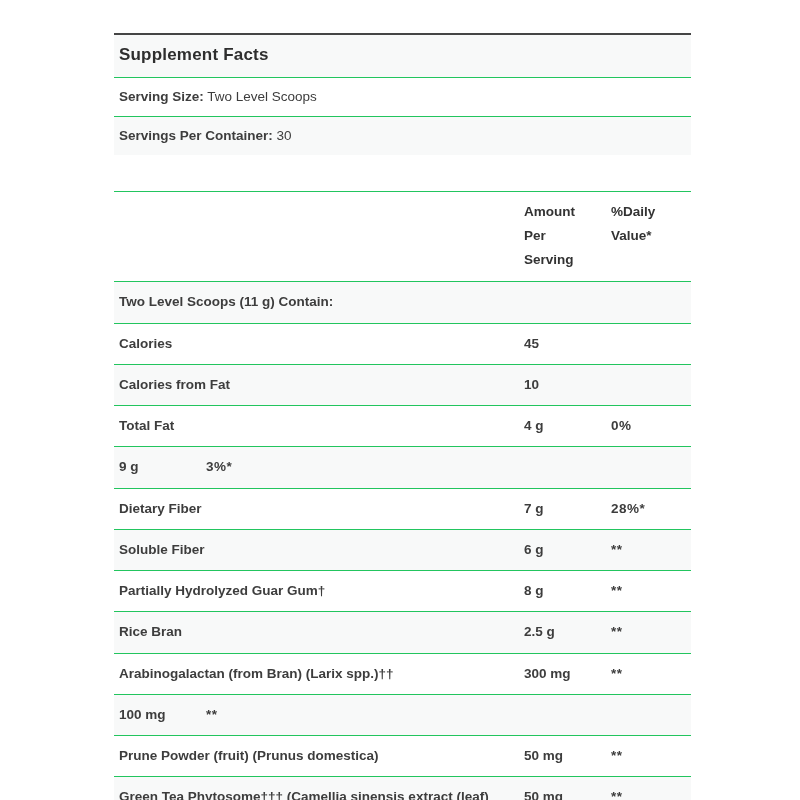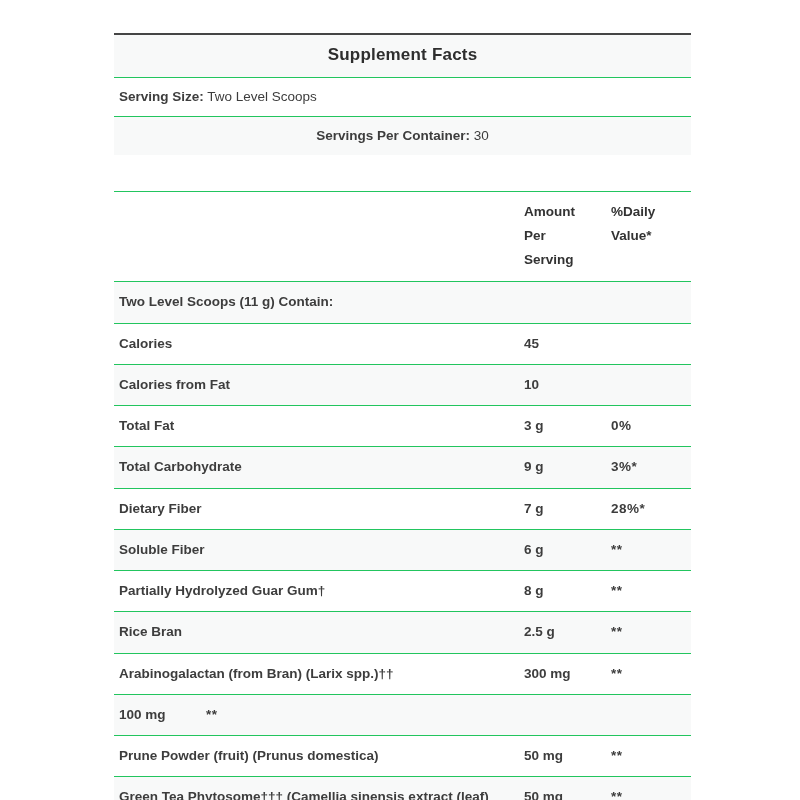--- a/index.html
+++ b/index.html
@@ -28,21 +28,21 @@
     box-sizing: border-box;
   }
   .r {
     box-sizing: border-box;
     border-top: 1px solid #22c55e;
     padding: 0 5px;
     font-size: 13.5px;
     line-height: 1.35;
   }
   .r.first { border-top: none; }
-  .shade { background: #f8f9f9; text-align: center; }
+  .shade { background: #f8f9f9; }
 
   .title-row {
     padding: 9px 5px 10px 5px;
   }
   .title-row .t {
     font-size: 17px;
     font-weight: bold;
     color: #2e2e2e;
     letter-spacing: 0.2px;
   }
@@ -130,26 +130,25 @@
   </div>
 
   <div class="r cols data-row">
     <div class="c-name">Calories from Fat</div>
     <div class="c-amt">10</div>
     <div class="c-dv dv-cell"></div>
   </div>
 
   <div class="r cols data-row">
     <div class="c-name">Total Fat</div>
-    <div class="c-amt">3 g</div>
+    <div class="c-amt">4 g</div>
     <div class="c-dv dv-cell">0%</div>
   </div>
 
   <div class="r cols data-row">
-    <div class="c-name">Total Carbohydrate</div>
     <div class="c-amt">9 g</div>
     <div class="c-dv dv-cell">3%*</div>
   </div>
 
   <div class="r cols data-row">
     <div class="c-name">Dietary Fiber</div>
     <div class="c-amt">7 g</div>
     <div class="c-dv dv-cell">28%*</div>
   </div>
 

